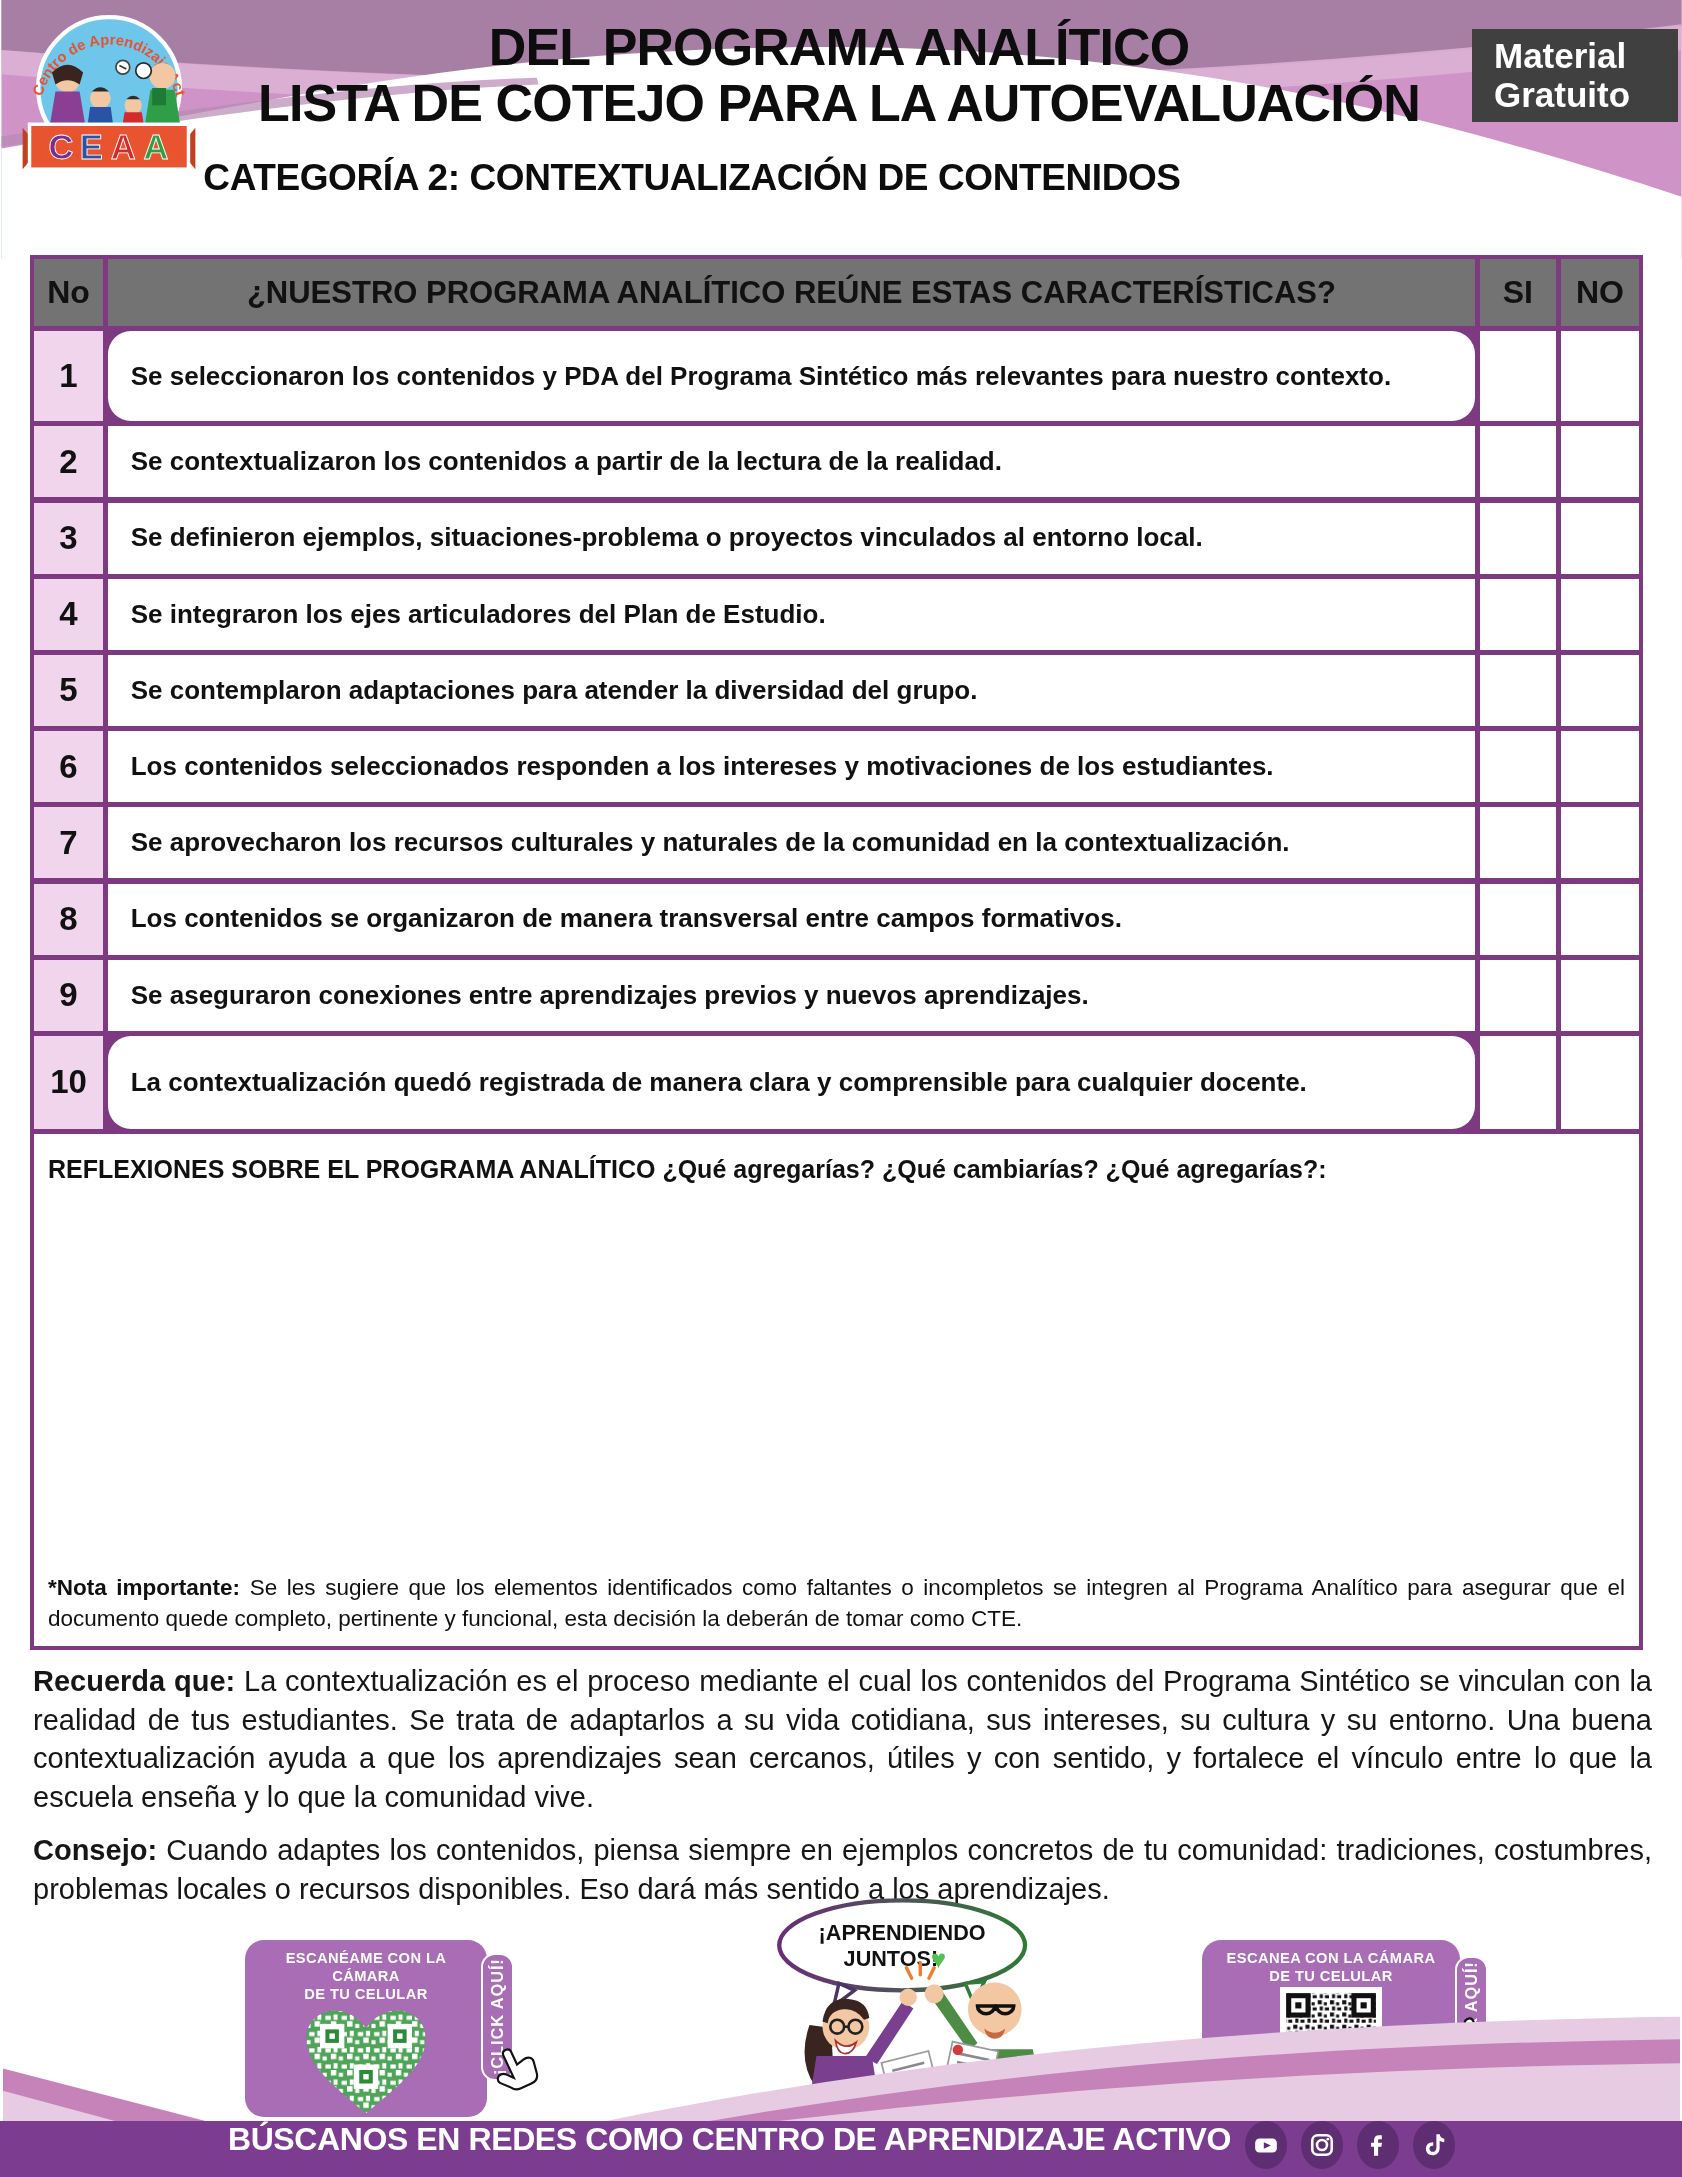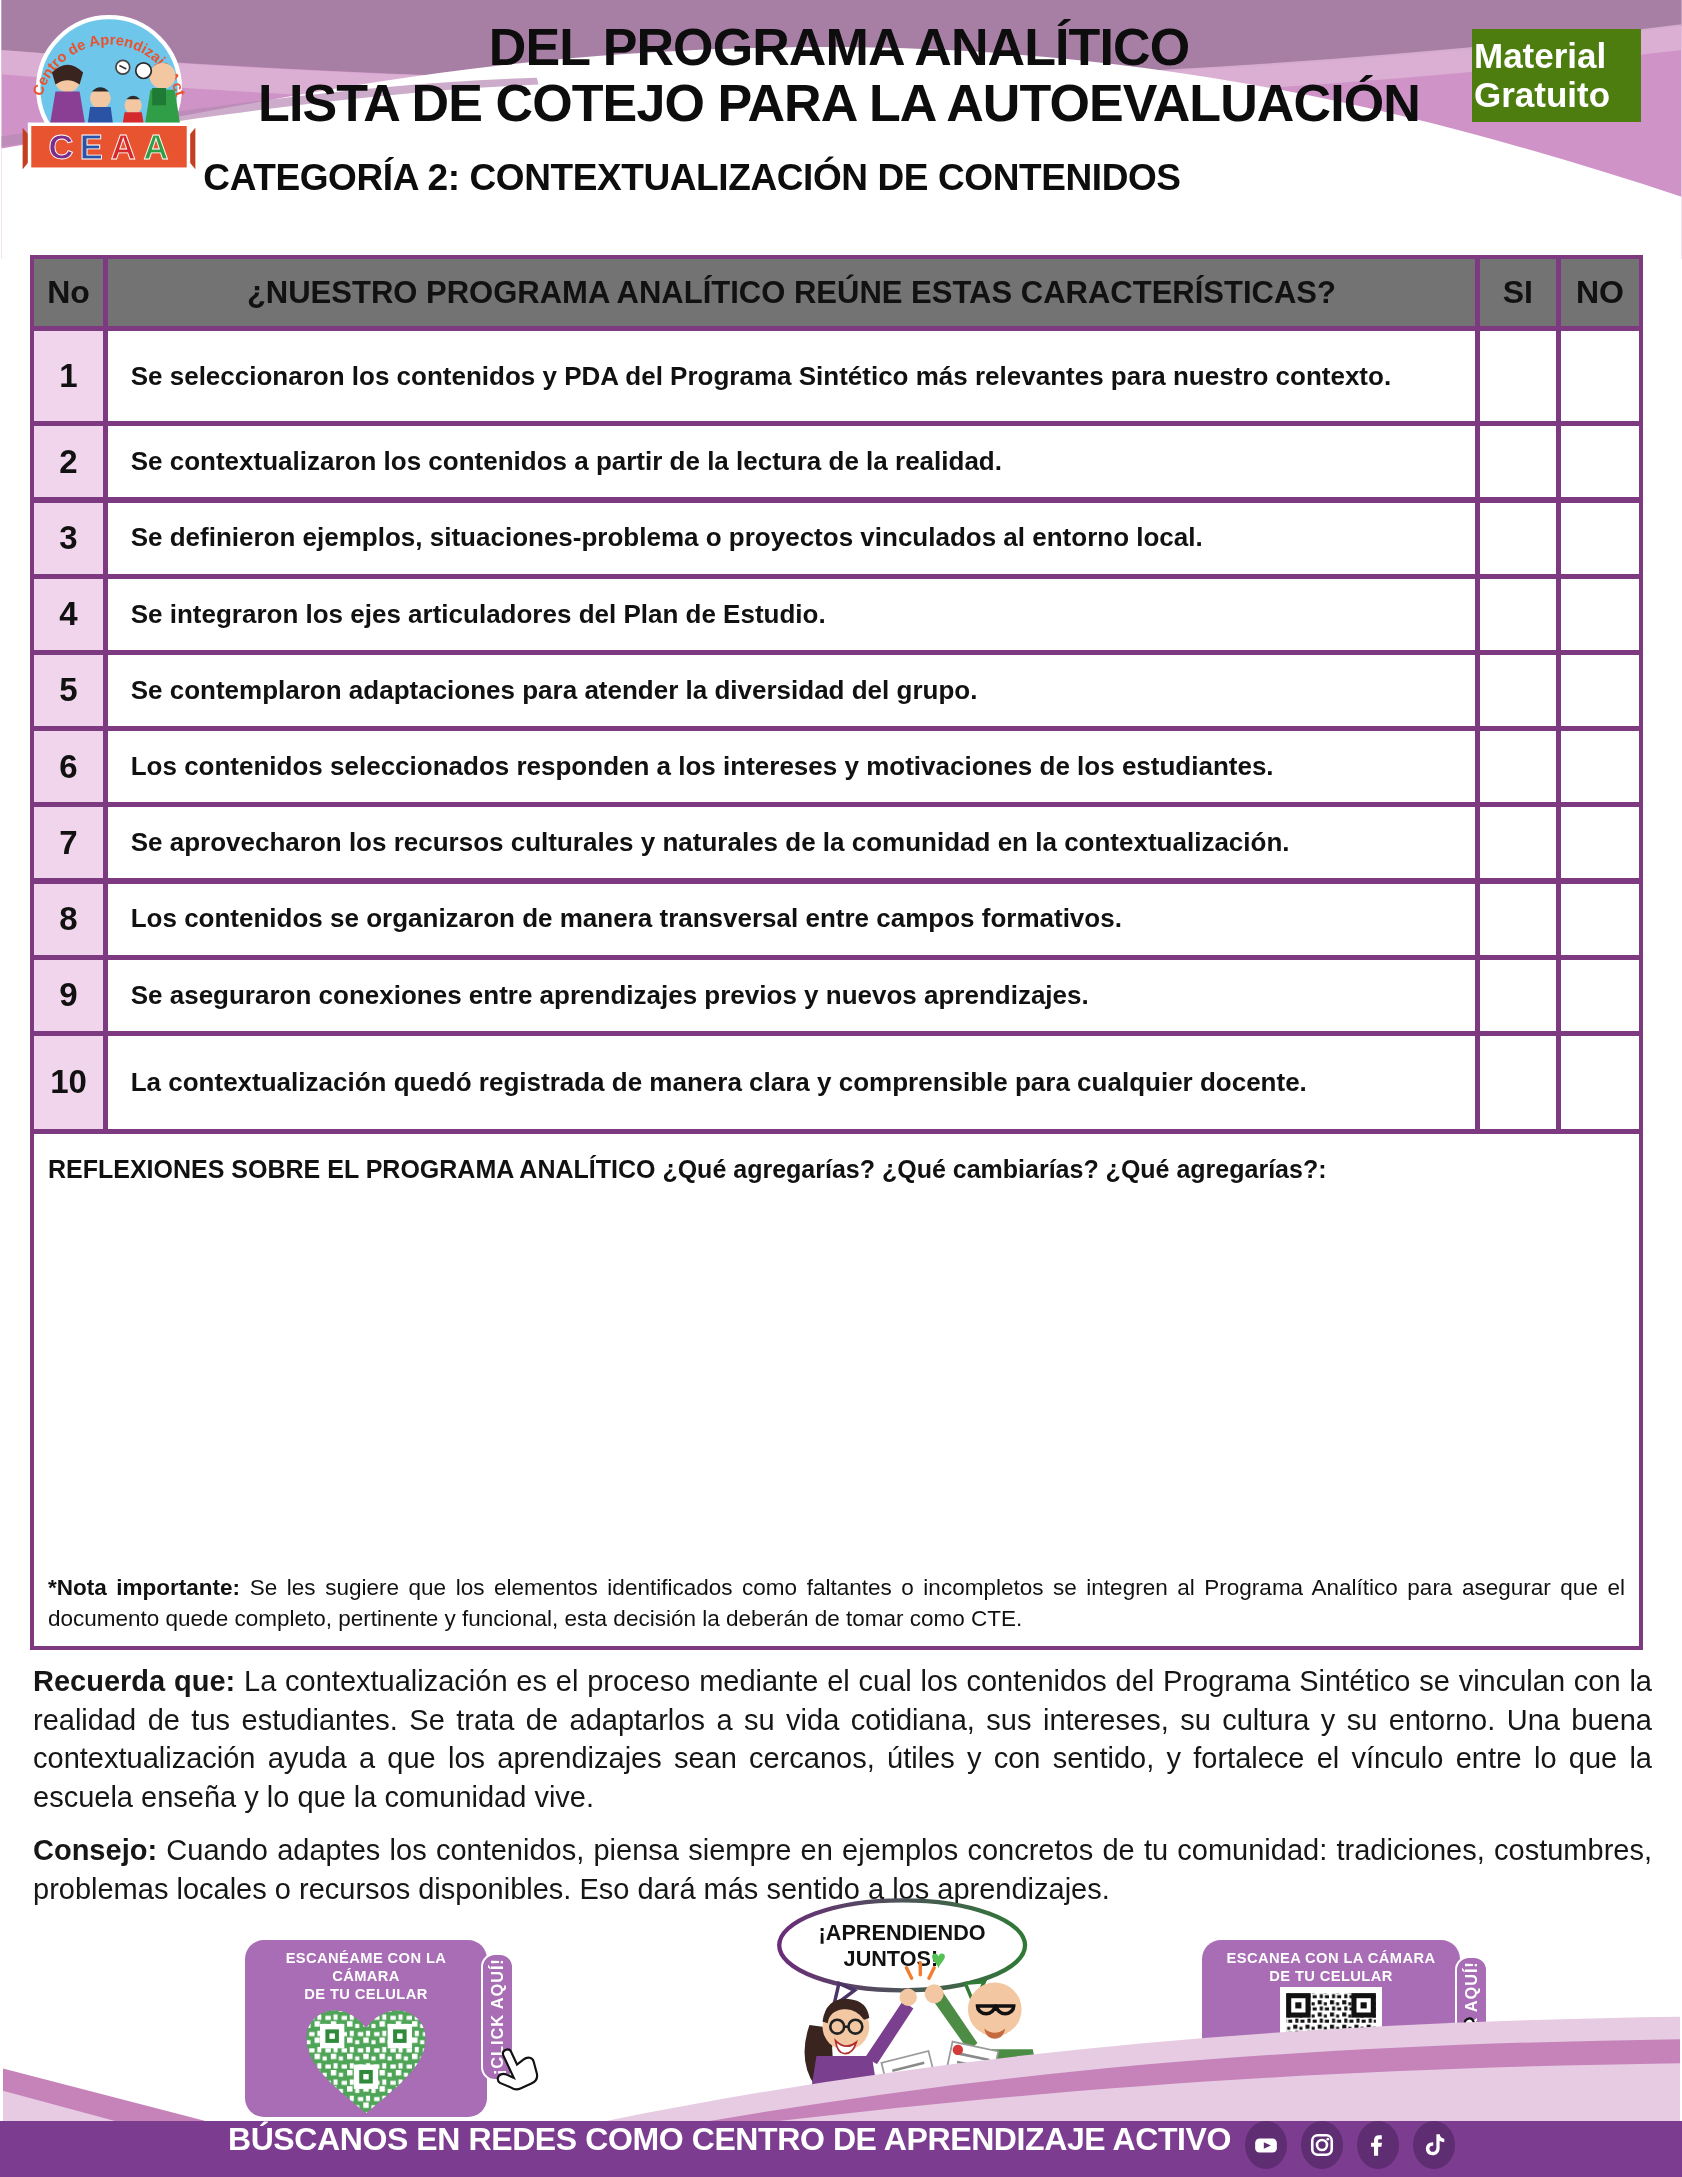--- a/index.html
+++ b/index.html
@@ -7,34 +7,34 @@
         font-family:"Liberation Sans","DejaVu Sans",sans-serif;color:#111;}
   svg{display:block;}
 
   
   .header-bg{position:absolute;left:0;top:0;}
   .logo{position:absolute;left:14px;top:5.2px;width:190px;height:166px;}
   .titles{position:absolute;left:212px;top:19px;width:1254px;text-align:center;}
   .title-line{font-size:52px;font-weight:700;letter-spacing:-0.9px;line-height:1.08;color:#0d0d0d;}
   .category{position:absolute;left:35px;top:157px;width:1314px;text-align:center;
             font-size:37px;font-weight:700;letter-spacing:-0.4px;color:#0d0d0d;}
-  .badge{position:absolute;left:1472px;top:28.5px;width:169px;height:93px;background:#4d7c0f;
-         color:#fff;font-size:35px;font-weight:700;line-height:1.12;padding:7px 0 0 2px;box-sizing:border-box;}
+  .badge{position:absolute;left:1472px;top:28.5px;width:206px;height:93px;background:#404040;
+         color:#fff;font-size:35px;font-weight:700;line-height:1.12;padding:7px 0 0 22px;box-sizing:border-box;}
 
   
   .checklist{position:absolute;left:30px;top:255px;width:1613px;box-sizing:border-box;
              border:4.3px solid #7d3a80;background:#7d3a80;display:grid;
              grid-template-columns:69px 1fr 76px 78px;
              grid-template-rows:67px 90px repeat(8,71px) 93px 512px;gap:5.2px;}
   .cell{background:#fff;display:flex;align-items:center;}
   .hcell{background:#737373;justify-content:center;font-size:32px;font-weight:700;}
   .hcell.q{justify-content:center;font-size:31px;}
   .ncell{background:#f0d5ec;justify-content:center;font-size:33px;font-weight:700;}
   .qcell{padding:5.2px 22.5px;font-size:26px;font-weight:700;line-height:1.28;}
-  .qcell.just{text-align:justify;}
+  .qcell.just{text-align:justify;border-radius:23px;}
   .refl{grid-column:1 / -1;background:#fff;display:flex;flex-direction:column;}
   .refl-title{padding:21px 14px 0 14px;font-size:25px;font-weight:700;}
   .refl-space{flex:1;}
   .refl-note{padding:0 14px 12px 14px;font-size:22.5px;line-height:1.35;text-align:justify;}
   .refl-note b{font-weight:700;}
 
   
   .para{position:absolute;left:33px;width:1619px;font-size:29px;line-height:1.33;text-align:justify;color:#161616;}
   .para b{font-weight:700;}
   .para.remember{top:1662px;}

